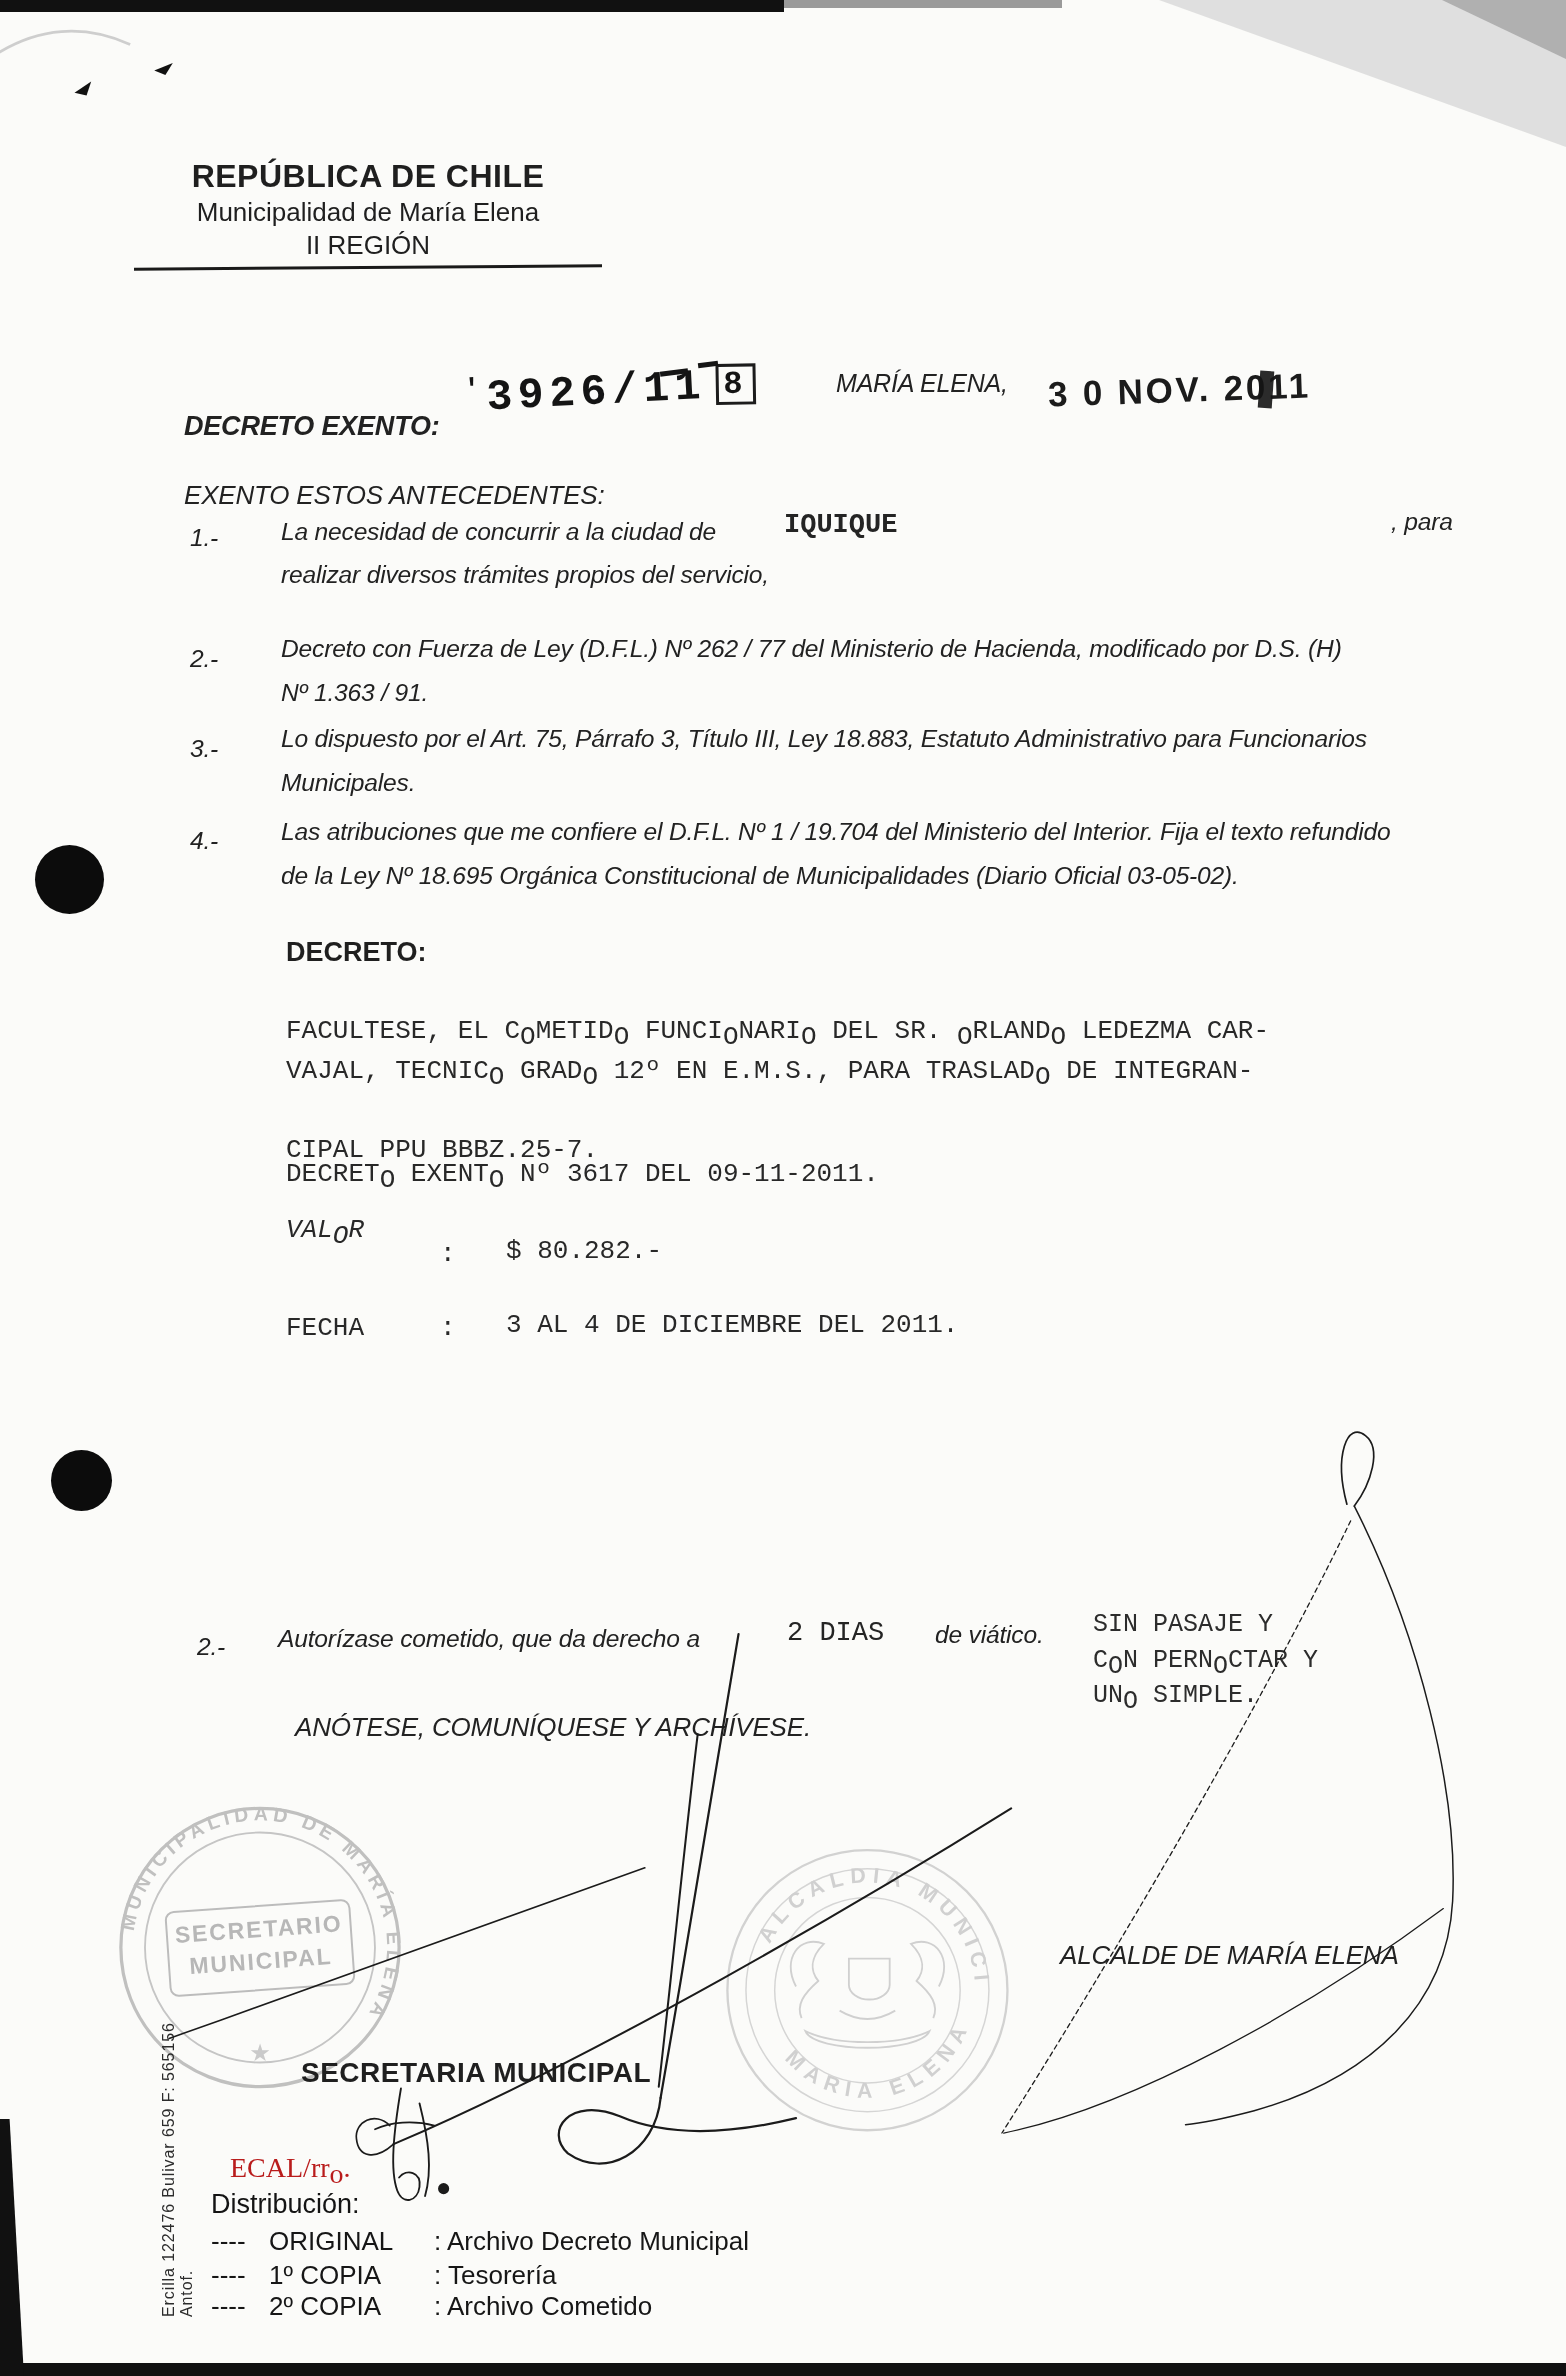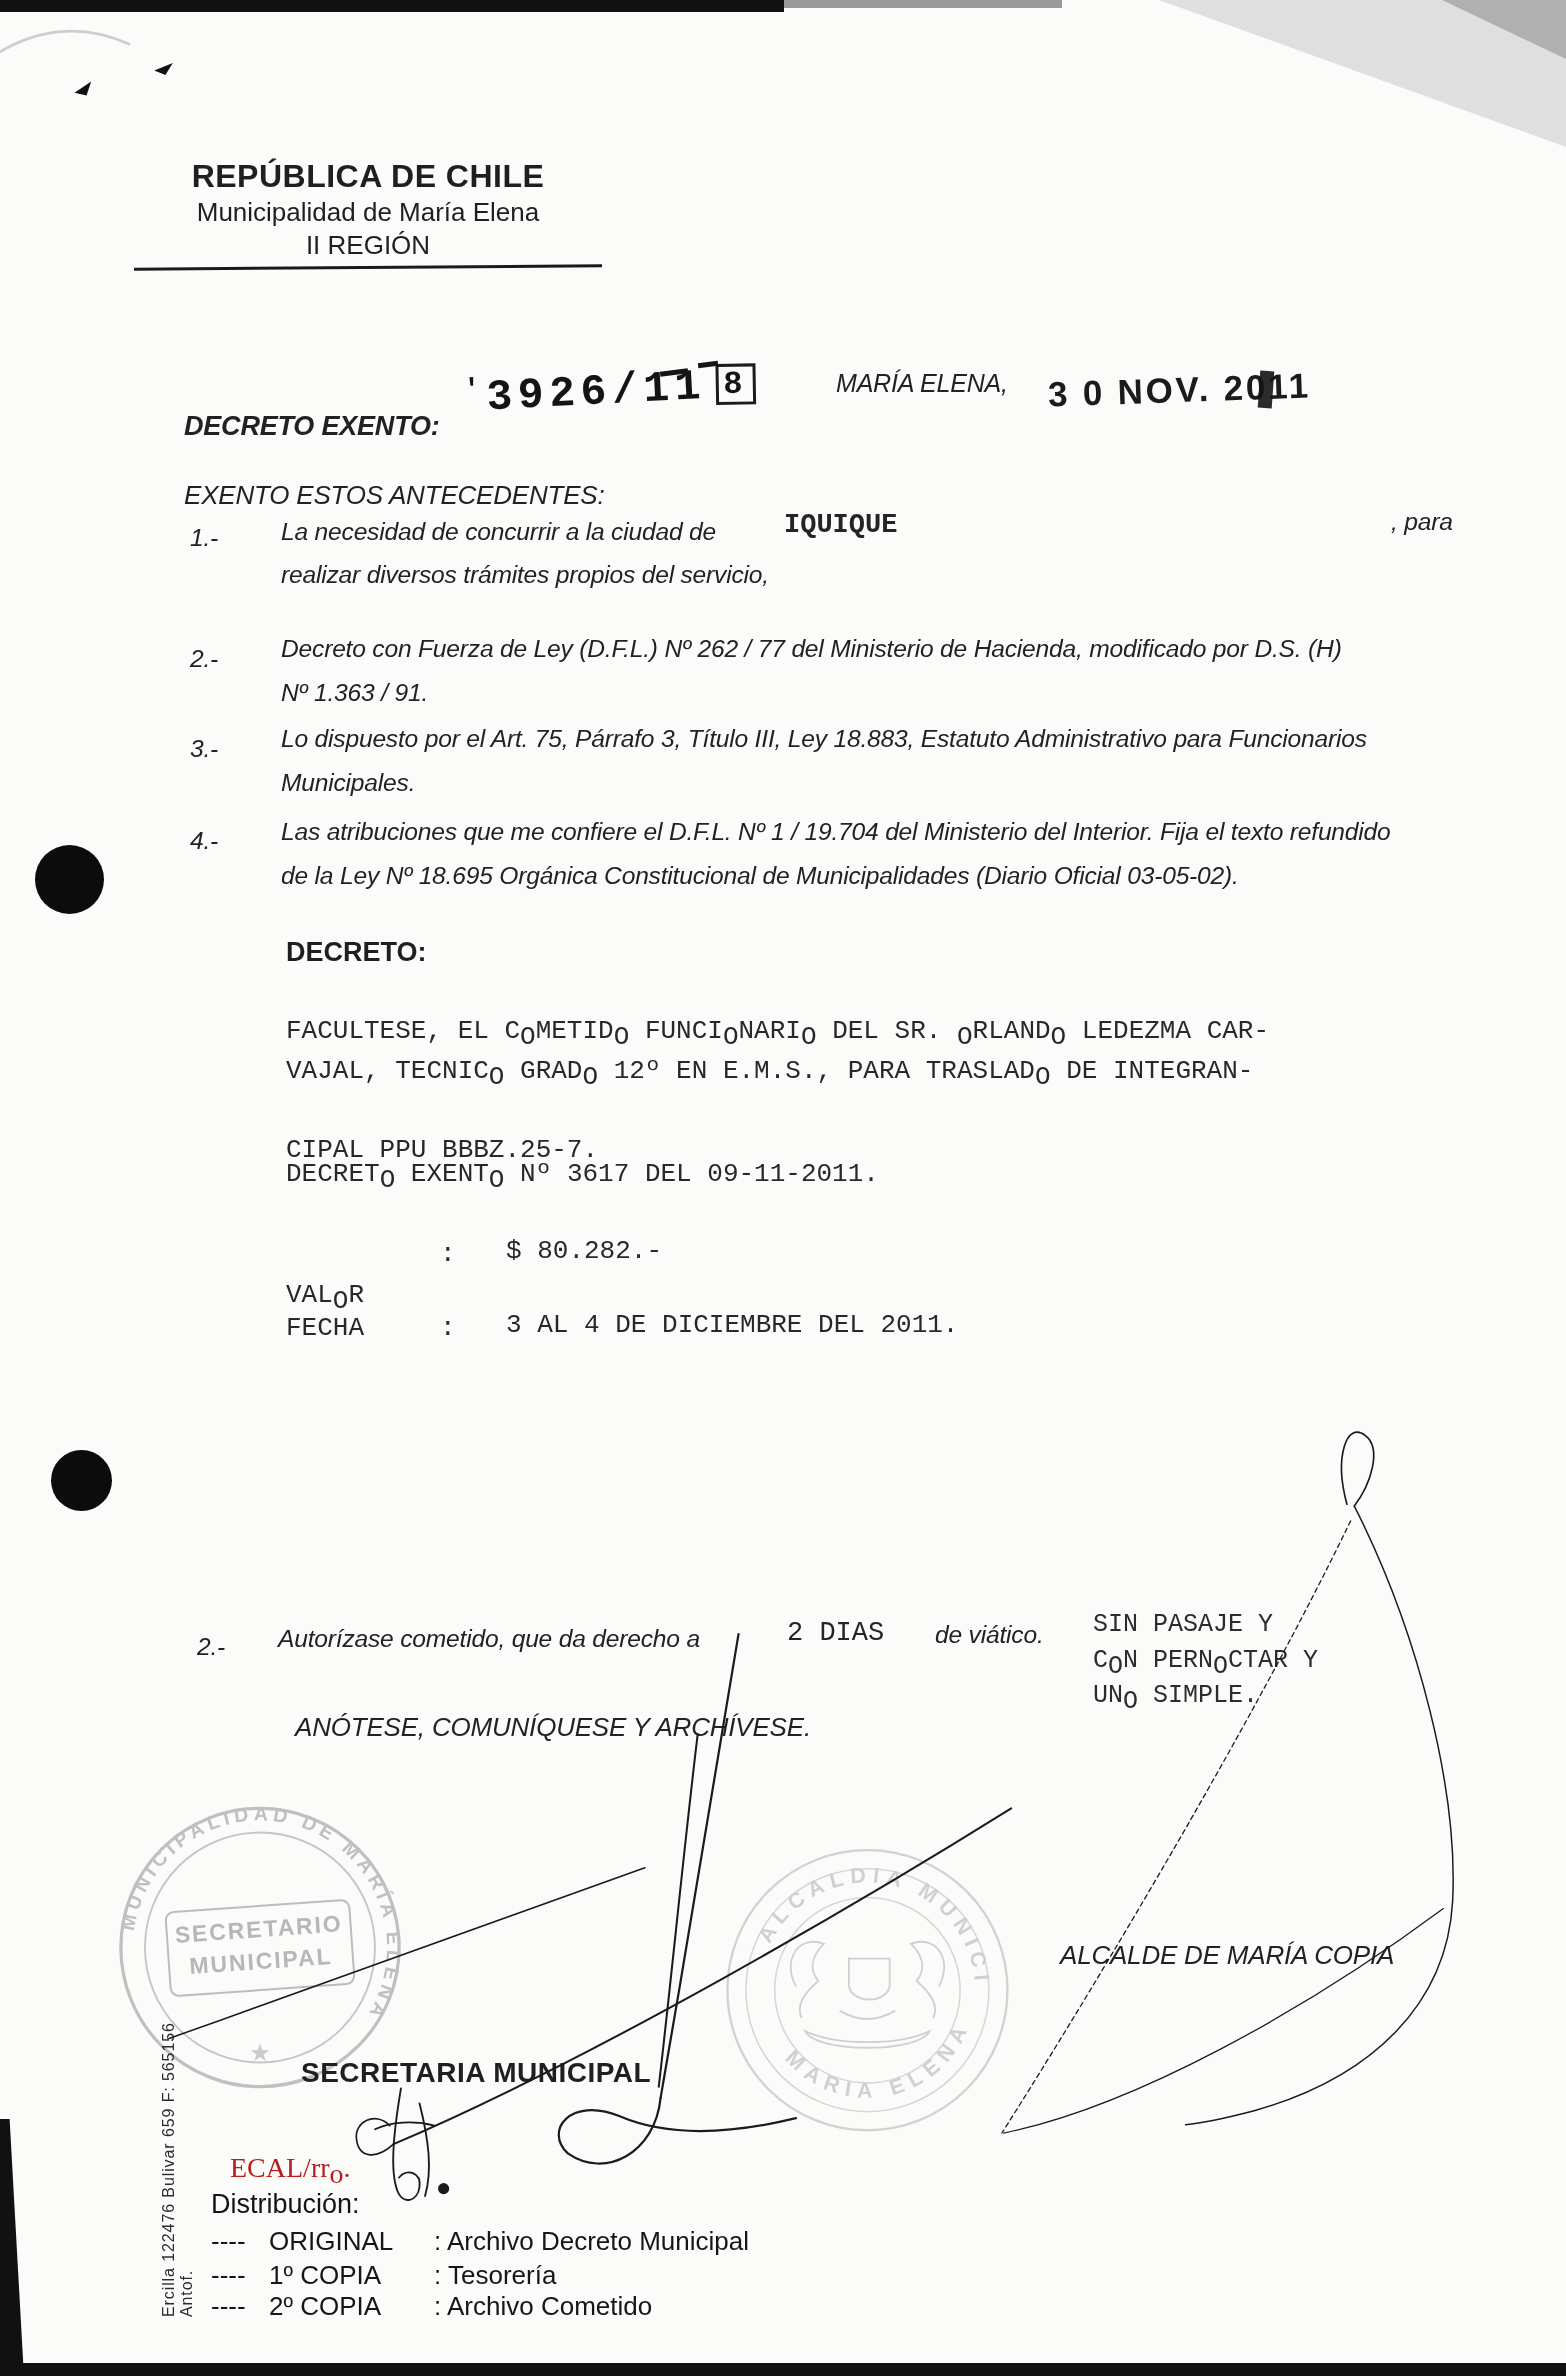--- a/index.html
+++ b/index.html
@@ -110,21 +110,21 @@
   <div class="abs it form" style="left:281px;top:818px;">Las atribuciones que me confiere el D.F.L. Nº 1 / 19.704 del Ministerio del Interior. Fija el texto refundido</div>
   <div class="abs it form" style="left:281px;top:862px;">de la Ley Nº 18.695 Orgánica Constitucional de Municipalidades (Diario Oficial 03-05-02).</div>
 
   <div class="abs b" style="left:286px;top:937px;font-size:27px;">DECRETO:</div>
   <div class="abs mono tw" style="left:286px;top:1016px;">FACULTESE, EL C<span class="dropo">O</span>METID<span class="dropo">O</span> FUNCI<span class="dropo">O</span>NARI<span class="dropo">O</span> DEL SR. <span class="dropo">O</span>RLAND<span class="dropo">O</span> LEDEZMA CAR-</div>
   <div class="abs mono tw" style="left:286px;top:1056px;text-align:center;">VAJAL, TECNIC<span class="dropo">O</span> GRAD<span class="dropo">O</span> 12º EN E.M.S., PARA TRASLAD<span class="dropo">O</span> DE INTEGRAN-</div>
   <div class="abs mono tw" style="left:286px;top:1135px;">CIPAL PPU BBBZ.25-7.</div>
 
   <div class="abs mono tw" style="left:286px;top:1158px;margin-top:0;top:1159px;">DECRET<span class="dropo">O</span> EXENT<span class="dropo">O</span> Nº 3617 DEL 09-11-2011.</div>
 
-  <div class="abs mono tw" style="left:286px;top:1280px;">VAL<span class="dropo">O</span>R</div>
+  <div class="abs mono tw" style="left:286px;top:1215px;font-style:italic;">VAL<span class="dropo">O</span>R</div>
   <div class="abs mono tw" style="left:440px;top:1239px;">:</div>
   <div class="abs mono tw" style="left:506px;top:1236px;">$  80.282.-</div>
 
   <div class="abs mono tw" style="left:286px;top:1313px;">FECHA</div>
   <div class="abs mono tw" style="left:440px;top:1313px;">:</div>
   <div class="abs mono tw" style="left:506px;top:1310px;">3 AL 4 DE DICIEMBRE DEL 2011.</div>
 
   <div class="abs it form" style="left:197px;top:1633px;">2.-</div>
   <div class="abs it form" style="left:278px;top:1625px;">Autorízase cometido, que da derecho a</div>
   <div class="abs mono" style="left:787px;top:1618px;font-size:27px;color:#242424;">2 DIAS</div>
@@ -134,21 +134,21 @@
   <div class="abs mono" style="left:1093px;top:1681px;font-size:25px;color:#2c2c2c;">UN<span class="dropo">O</span> SIMPLE.</div>
 
   <div class="abs it form" style="left:295px;top:1712px;font-size:26px;">ANÓTESE, COMUNÍQUESE Y ARCHÍVESE.</div>
 
   <div class="abs stamp-box" style="left:167px;top:1905px;width:182px;height:76px;opacity:.9;">
     <div>SECRETARIO</div>
     <div>MUNICIPAL</div>
   </div>
 
   <div class="abs b" style="left:301px;top:2057px;font-size:28px;letter-spacing:0.5px;">SECRETARIA MUNICIPAL</div>
-  <div class="abs it form" style="left:1060px;top:1940px;font-size:26px;">ALCALDE DE MARÍA COPIA</div>
+  <div class="abs it form" style="left:1060px;top:1940px;font-size:26px;">ALCALDE DE MARÍA ELENA</div>
   <div class="abs mono" style="left:230px;top:2152px;font-size:28px;color:#b91c1c;font-family:Liberation Serif, serif;">ECAL/rr<span class="dropo">o</span>.</div>
 
   <div class="abs" style="left:211px;top:2189px;font-size:27px;color:#141414;">Distribución:</div>
   <div class="abs dist-row" style="left:211px;top:2226px;">
     <span class="m">----</span>
     <span class="l">ORIGINAL</span>
     <span>: Archivo Decreto Municipal</span>
   </div>
   <div class="abs dist-row" style="left:211px;top:2260px;">
     <span class="m">----</span>

